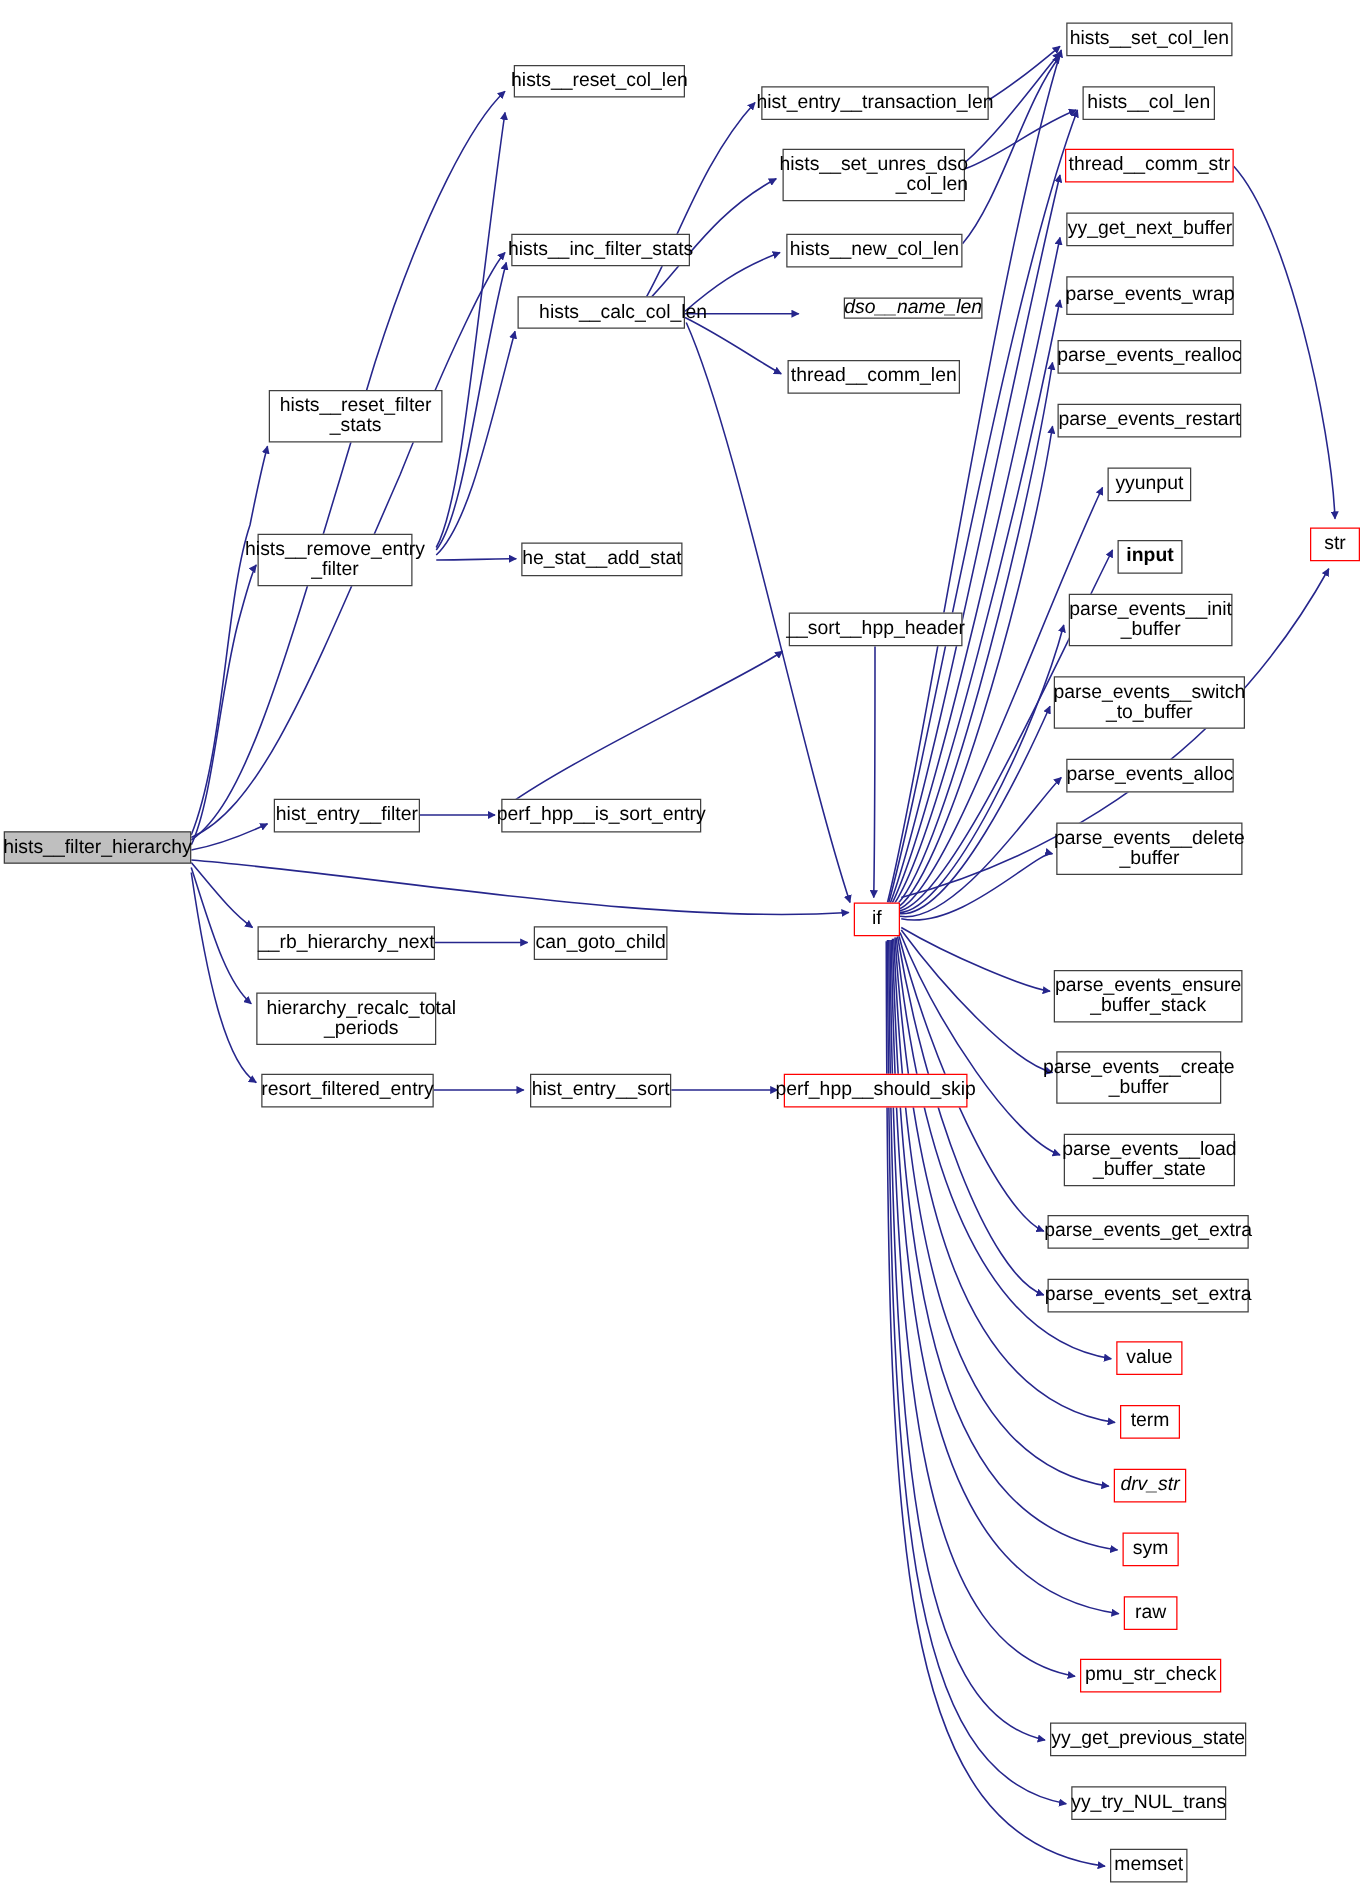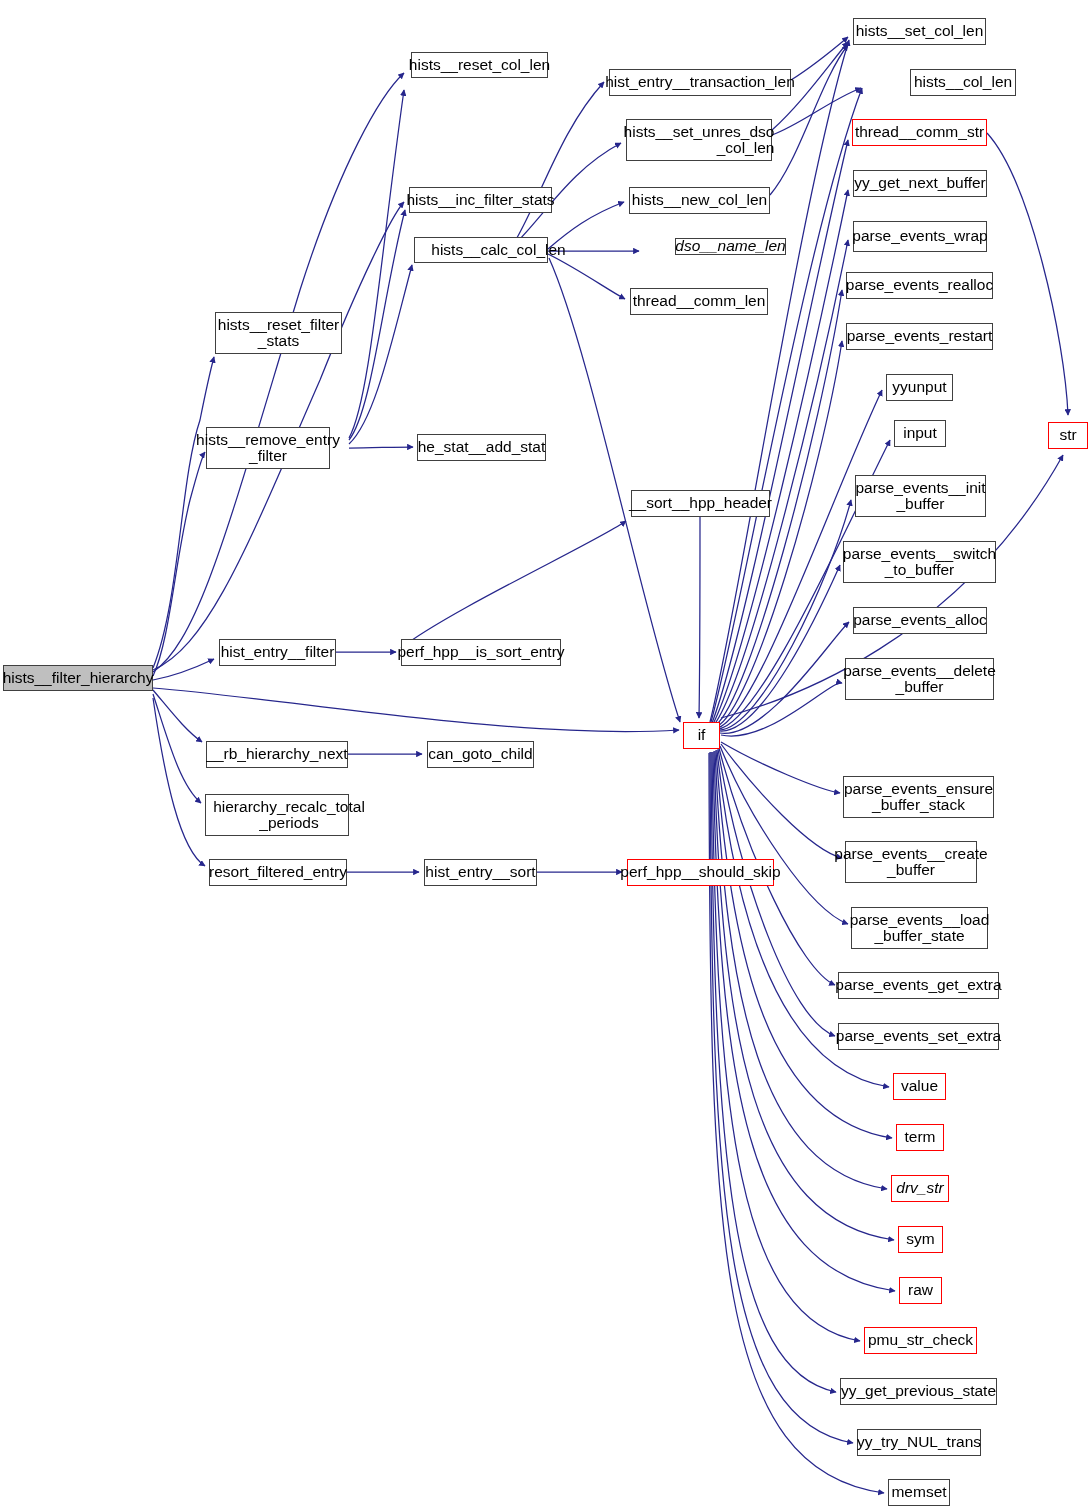--- a/index.html
+++ b/index.html
@@ -115,21 +115,21 @@
         <path d="M709,753 C710,1240 715,1470 884,1493" marker-end="url(#arrow)"></path>
         <path d="M721,718 C790,700 960,640 1063,455" marker-end="url(#arrow)"></path>
         <path d="M987,133 C1030,180 1065,340 1068,415" marker-end="url(#arrow)"></path>
       </g>
   </svg>
   <div id="node-layer">
       <div class="node current" style="left: 3px; top: 665px; width: 150px; height: 26px;">hists__filter_hierarchy</div>
       <div class="node" style="left: 411px; top: 52px; width: 137px; height: 26px;">hists__reset_col_len</div>
       <div class="node" style="left: 409px; top: 187px; width: 143px; height: 26px;">hists__inc_filter_stats</div>
       <div class="node" style="left: 414px; top: 237px; width: 134px; height: 26px; padding-left: 39px;">hists__calc_col_len</div>
-      <div class="node" style="left: 215px; top: 312px; width: 127px; height: 42px;">hists__reset_filter
+      <div class="node" style="left: 215px; top: 312px; width: 139px; height: 42px;">hists__reset_filter
 _stats</div>
       <div class="node" style="left: 206px; top: 427px; width: 124px; height: 42px;">hists__remove_entry
 _filter</div>
       <div class="node" style="left: 417px; top: 434px; width: 129px; height: 27px;">he_stat__add_stat</div>
       <div class="node" style="left: 219px; top: 639px; width: 117px; height: 27px;">hist_entry__filter</div>
       <div class="node" style="left: 401px; top: 639px; width: 160px; height: 27px;">perf_hpp__is_sort_entry</div>
       <div class="node" style="left: 206px; top: 741px; width: 142px; height: 27px;">__rb_hierarchy_next</div>
       <div class="node" style="left: 427px; top: 741px; width: 107px; height: 27px;">can_goto_child</div>
       <div class="node" style="left: 205px; top: 794px; width: 144px; height: 42px; padding-left: 28px;">hierarchy_recalc_total
 _periods</div>
@@ -138,28 +138,28 @@
       <div class="node red" style="left: 627px; top: 859px; width: 147px; height: 27px;">perf_hpp__should_skip</div>
       <div class="node" style="left: 609px; top: 69px; width: 182px; height: 27px;">hist_entry__transaction_len</div>
       <div class="node" style="left: 626px; top: 119px; width: 146px; height: 42px; text-align: right;">hists__set_unres_dso
 _col_len</div>
       <div class="node" style="left: 629px; top: 187px; width: 141px; height: 27px;">hists__new_col_len</div>
       <div class="node" style="left: 675px; top: 238px; width: 111px; height: 17px; font-style: italic;">dso__name_len</div>
       <div class="node" style="left: 630px; top: 288px; width: 138px; height: 27px;">thread__comm_len</div>
       <div class="node" style="left: 631px; top: 490px; width: 139px; height: 27px;">__sort__hpp_header</div>
       <div class="node red" style="left: 683px; top: 722px; width: 37px; height: 27px;">if</div>
       <div class="node" style="left: 853px; top: 18px; width: 133px; height: 27px;">hists__set_col_len</div>
-      <div class="node" style="left: 866px; top: 69px; width: 106px; height: 27px; margin-left: 44px;">hists__col_len</div>
+      <div class="node" style="left: 866px; top: 69px; width: 106px; height: 27px;">hists__col_len</div>
       <div class="node red" style="left: 852px; top: 119px; width: 135px; height: 27px;">thread__comm_str</div>
       <div class="node" style="left: 853px; top: 170px; width: 134px; height: 27px;">yy_get_next_buffer</div>
       <div class="node" style="left: 853px; top: 221px; width: 134px; height: 31px;">parse_events_wrap</div>
       <div class="node" style="left: 846px; top: 272px; width: 147px; height: 27px;">parse_events_realloc</div>
       <div class="node" style="left: 846px; top: 323px; width: 147px; height: 27px;">parse_events_restart</div>
       <div class="node" style="left: 886px; top: 374px; width: 67px; height: 27px;">yyunput</div>
-      <div class="node" style="left: 894px; top: 420px; width: 52px; height: 27px;">input</div>
+      <div class="node" style="left: 894px; top: 432px; width: 52px; height: 27px; font-weight: bold;">input</div>
       <div class="node" style="left: 855px; top: 475px; width: 131px; height: 42px;">parse_events__init
 _buffer</div>
       <div class="node" style="left: 843px; top: 541px; width: 153px; height: 42px;">parse_events__switch
 _to_buffer</div>
       <div class="node" style="left: 853px; top: 607px; width: 134px; height: 27px;">parse_events_alloc</div>
       <div class="node" style="left: 845px; top: 658px; width: 149px; height: 42px;">parse_events__delete
 _buffer</div>
       <div class="node" style="left: 843px; top: 776px; width: 151px; height: 42px;">parse_events_ensure
 _buffer_stack</div>
       <div class="node" style="left: 845px; top: 841px; width: 132px; height: 42px;">parse_events__create

